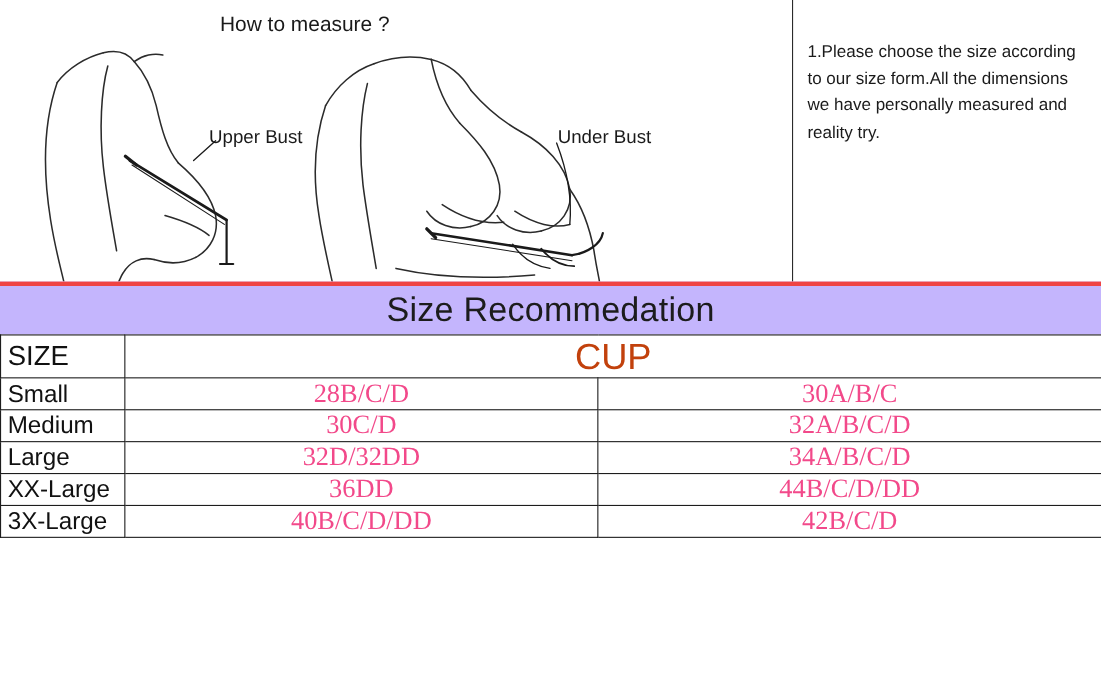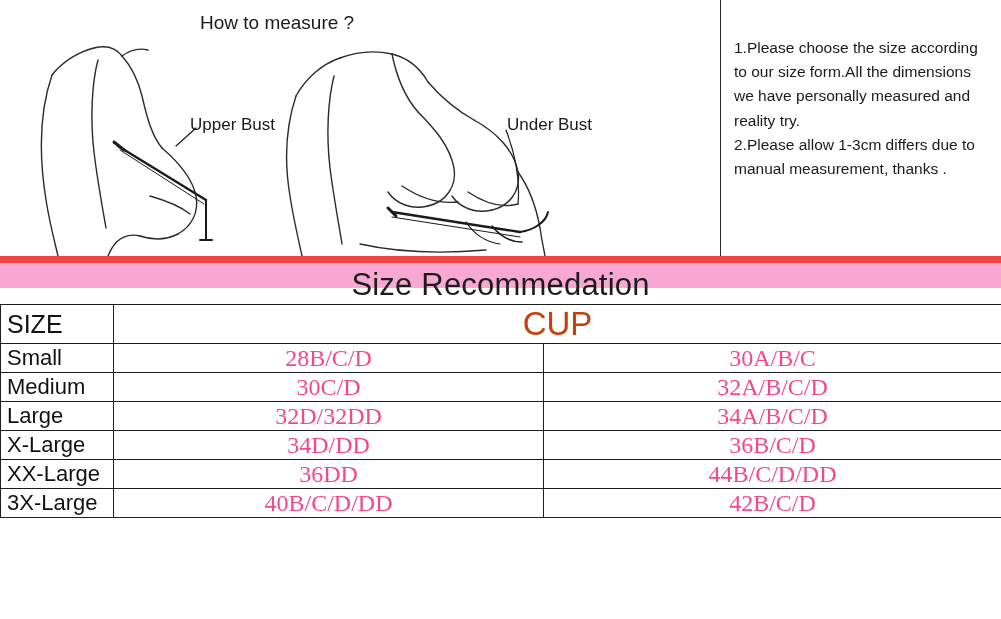--- a/index.html
+++ b/index.html
@@ -85,23 +85,23 @@
   .notes p {
     margin: 0;
   }
 
   
   .title-bar {
     position: absolute;
     left: 0;
     top: 256px;
     width: 1001px;
-    height: 32px;
-    background: #f9a8d4;
-    border-top: 7px solid #ef4444;
+    height: 48px;
+    background: #c4b5fd;
+    border-top: 4px solid #ef4444;
     box-sizing: border-box;
   }
   .title-bar .title-text {
     position: absolute;
     left: 0;
     right: 0;
     top: 4px;
     text-align: center;
     font-size: 31px;
     color: #1c1c1c;
@@ -226,21 +226,20 @@
     </svg>
 
     <div class="how-to-title">How to measure ?</div>
     <div class="label-upper-bust">Upper Bust</div>
     <div class="label-under-bust">Under Bust</div>
 
     <div class="divider-vert"></div>
 
     <div class="notes">
       <p>1.Please choose the size according to our size form.All the dimensions we have personally measured and reality try.</p>
-      <p>2.Please allow 1-3cm differs due to manual measurement, thanks .</p>
     </div>
   </div>
 
   <div class="title-bar">
     <div class="title-text">Size Recommedation</div>
   </div>
 
   <table class="size-table">
     <colgroup>
       <col class="col-size">
@@ -264,25 +263,20 @@
         <td class="cell-cup">30C/D</td>
         <td class="cell-cup">32A/B/C/D</td>
       </tr>
 
       <tr>
         <td class="cell-size">Large</td>
         <td class="cell-cup">32D/32DD</td>
         <td class="cell-cup">34A/B/C/D</td>
       </tr>
 
-      <tr>
-        <td class="cell-size">X-Large</td>
-        <td class="cell-cup">34D/DD</td>
-        <td class="cell-cup">36B/C/D</td>
-      </tr>
 
       <tr>
         <td class="cell-size">XX-Large</td>
         <td class="cell-cup">36DD</td>
         <td class="cell-cup">44B/C/D/DD</td>
       </tr>
 
       <tr>
         <td class="cell-size">3X-Large</td>
         <td class="cell-cup">40B/C/D/DD</td>

